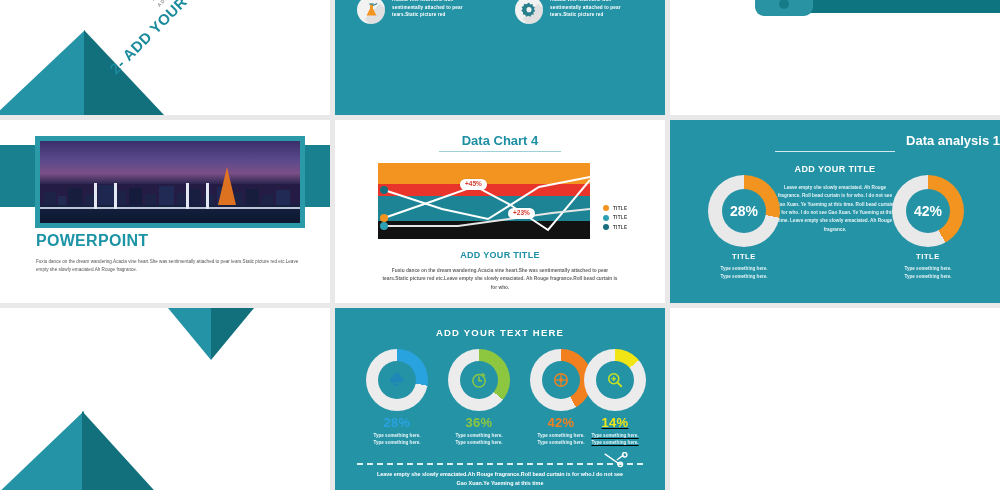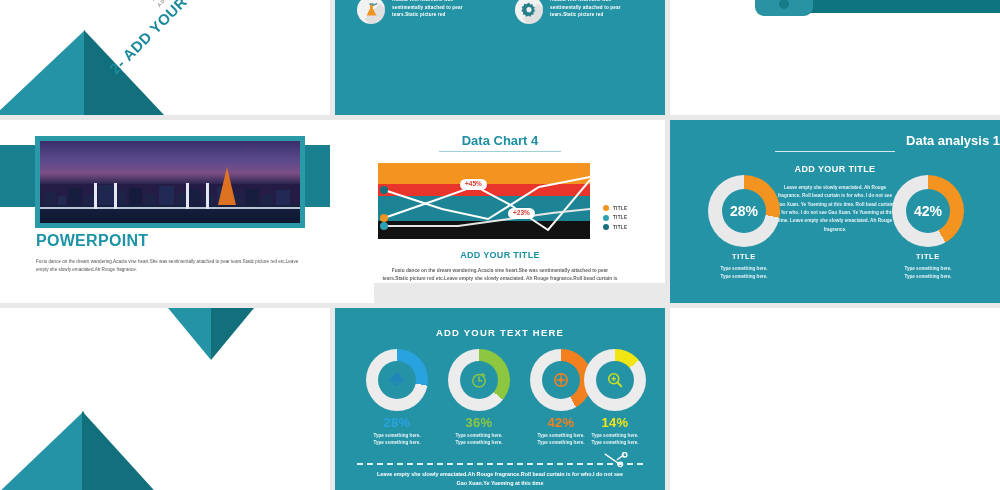--- a/index.html
+++ b/index.html
@@ -52,21 +52,21 @@
 
   
   #slideC{background:#fff;}
   .ppt-panel{position:absolute;background:#0d7480;}
   .phone{
     position:absolute;background:#2a93a3;border-radius:9px;
   }
   .phone .home{position:absolute;border-radius:50%;background:#157b88;}
 
   
-  #slideD{background:#fff;padding-left:44px;}
+  #slideD{background:#fff;}
   .band{position:absolute;background:#18808e;}
   .photo{position:absolute;border:5px solid #2a9aa8;overflow:hidden;background:#241c44;}
   .sky{position:absolute;left:0;top:0;right:0;height:52%;
        background:linear-gradient(#3b2f6b 0%,#5b4a8c 45%,#7b4f86 75%,#2c2550 100%);}
   .water{position:absolute;left:0;bottom:0;right:0;height:22%;
        background:linear-gradient(#14203f,#0d1730);}
   .city{position:absolute;left:0;bottom:22%;right:0;height:30%;}
   .bld{position:absolute;bottom:0;background:#1c2347;}
   .ppt-head{position:absolute;color:#1d94a6;font-weight:bold;font-size:16px;letter-spacing:.3px;}
   .ppt-sub{position:absolute;color:#555;font-size:4.6px;line-height:1.7;}
@@ -202,21 +202,21 @@
       <div style="position:absolute;left:0;bottom:17%;width:100%;height:2px;background:#cfd6e6;opacity:.9;"></div>
       <div style="position:absolute;left:54px;bottom:17%;width:3px;height:26px;background:#e3e8f2;"></div>
       <div style="position:absolute;left:74px;bottom:17%;width:3px;height:26px;background:#e3e8f2;"></div>
       <div style="position:absolute;left:146px;bottom:17%;width:3px;height:26px;background:#e3e8f2;"></div>
       <div style="position:absolute;left:166px;bottom:17%;width:3px;height:26px;background:#e3e8f2;"></div>
     </div>
     <div class="ppt-head" style="left:36px;top:112px;">POWERPOINT</div>
     <div class="ppt-sub" style="left:36px;top:138px;width:268px;">Fuxiu dance on the dream wandering.Acacia vine heart.She was sentimentally attached to pear tears.Static picture red etc.Leave empty she slowly emaciated.Ah Rouge fragrance.</div>
   </div>
 
-  <div class="slide" id="slideE" style="left:335px;top:120px;width:330px;height:163px;">
+  <div class="slide" id="slideE" style="left:335px;top:120px;width:330px;height:183px;">
     <div class="chart-title" style="left:0;top:13px;width:330px;">Data Chart 4</div>
     <div class="chart-title-rule" style="left:104px;top:31px;width:122px;"></div>
 
     <div class="chart-box" style="left:43px;top:43px;width:212px;height:76px;">
       <div class="cband" style="top:0;height:21px;background:#f2941f;"></div>
       <div class="cband" style="top:21px;height:12px;background:#e8342a;"></div>
       <div class="cband" style="top:33px;height:25px;background:#1c8494;"></div>
       <div class="cband" style="top:58px;height:18px;background:#121212;"></div>
 
       <svg width="212" height="76" viewBox="0 0 212 76" style="position:absolute;left:0;top:0;">
@@ -342,21 +342,21 @@
                 background:conic-gradient(#f2e515 0turn 0.14turn,#ececec 0.14turn 1turn);">
       <div class="hole" style="width:38px;height:38px;background:#2593a6;">
         <svg width="20" height="20" viewBox="0 0 24 24">
           <circle cx="10.5" cy="10.5" r="6" fill="none" stroke="#c6e020" stroke-width="1.9"></circle>
           <line x1="15" y1="15" x2="19.5" y2="19.5" stroke="#c6e020" stroke-width="2.2" stroke-linecap="round"></line>
           <line x1="10.5" y1="7.8" x2="10.5" y2="13.2" stroke="#c6e020" stroke-width="1.6"></line>
           <line x1="7.8" y1="10.5" x2="13.2" y2="10.5" stroke="#c6e020" stroke-width="1.6"></line>
         </svg>
       </div>
     </div>
-    <div class="kpi" style="left:226px;top:107px;width:108px;">
+    <div class="kpi" style="left:226px;top:107px;width:108px;text-decoration:underline;">
       <div class="pctv" style="color:#f2e515;">14%</div>
       <div class="txt"><span>Type something here.</span><br><span>Type something here.</span></div>
     </div>
 
     <div class="cutline" style="left:22px;top:155px;width:286px;"></div>
     <svg width="26" height="16" viewBox="0 0 30 18" style="position:absolute;left:268px;top:144px;">
       <path d="M2 2l16 11M24 3l-8 6" stroke="#fff" stroke-width="1.6" fill="none"></path>
       <circle cx="25" cy="3" r="2.6" fill="none" stroke="#fff" stroke-width="1.6"></circle>
       <circle cx="20" cy="14" r="2.6" fill="none" stroke="#fff" stroke-width="1.6"></circle>
     </svg>

